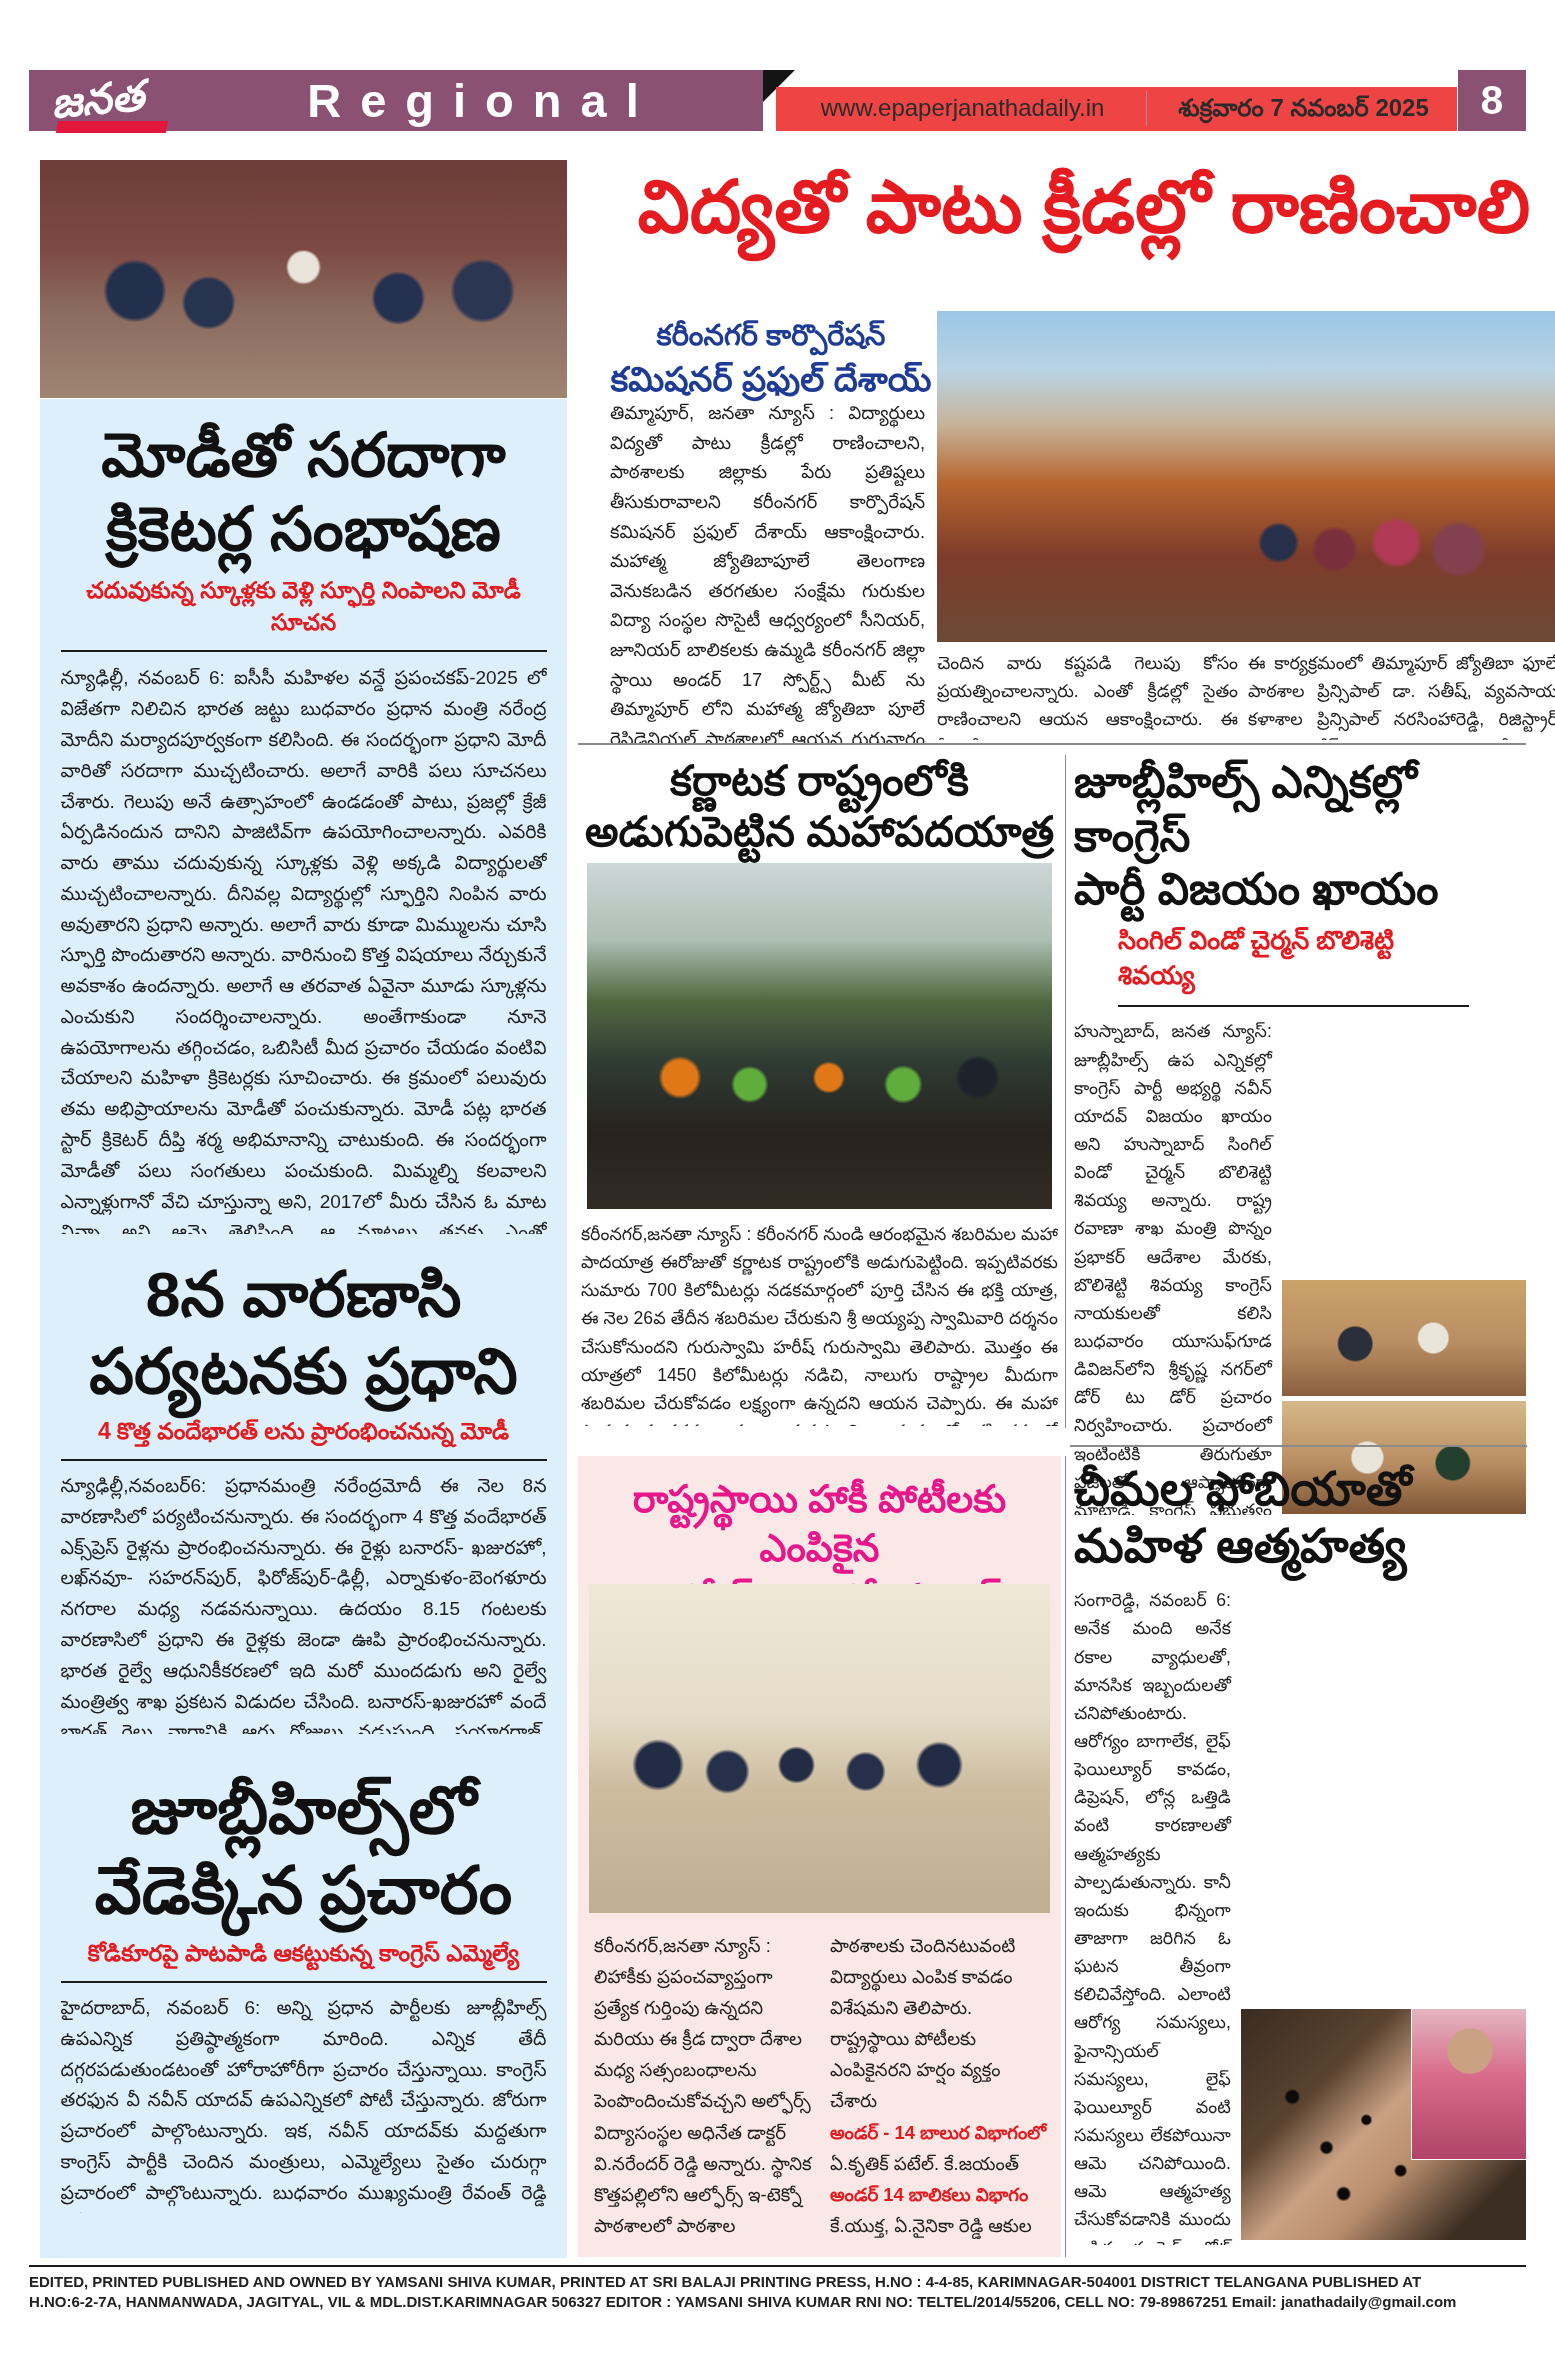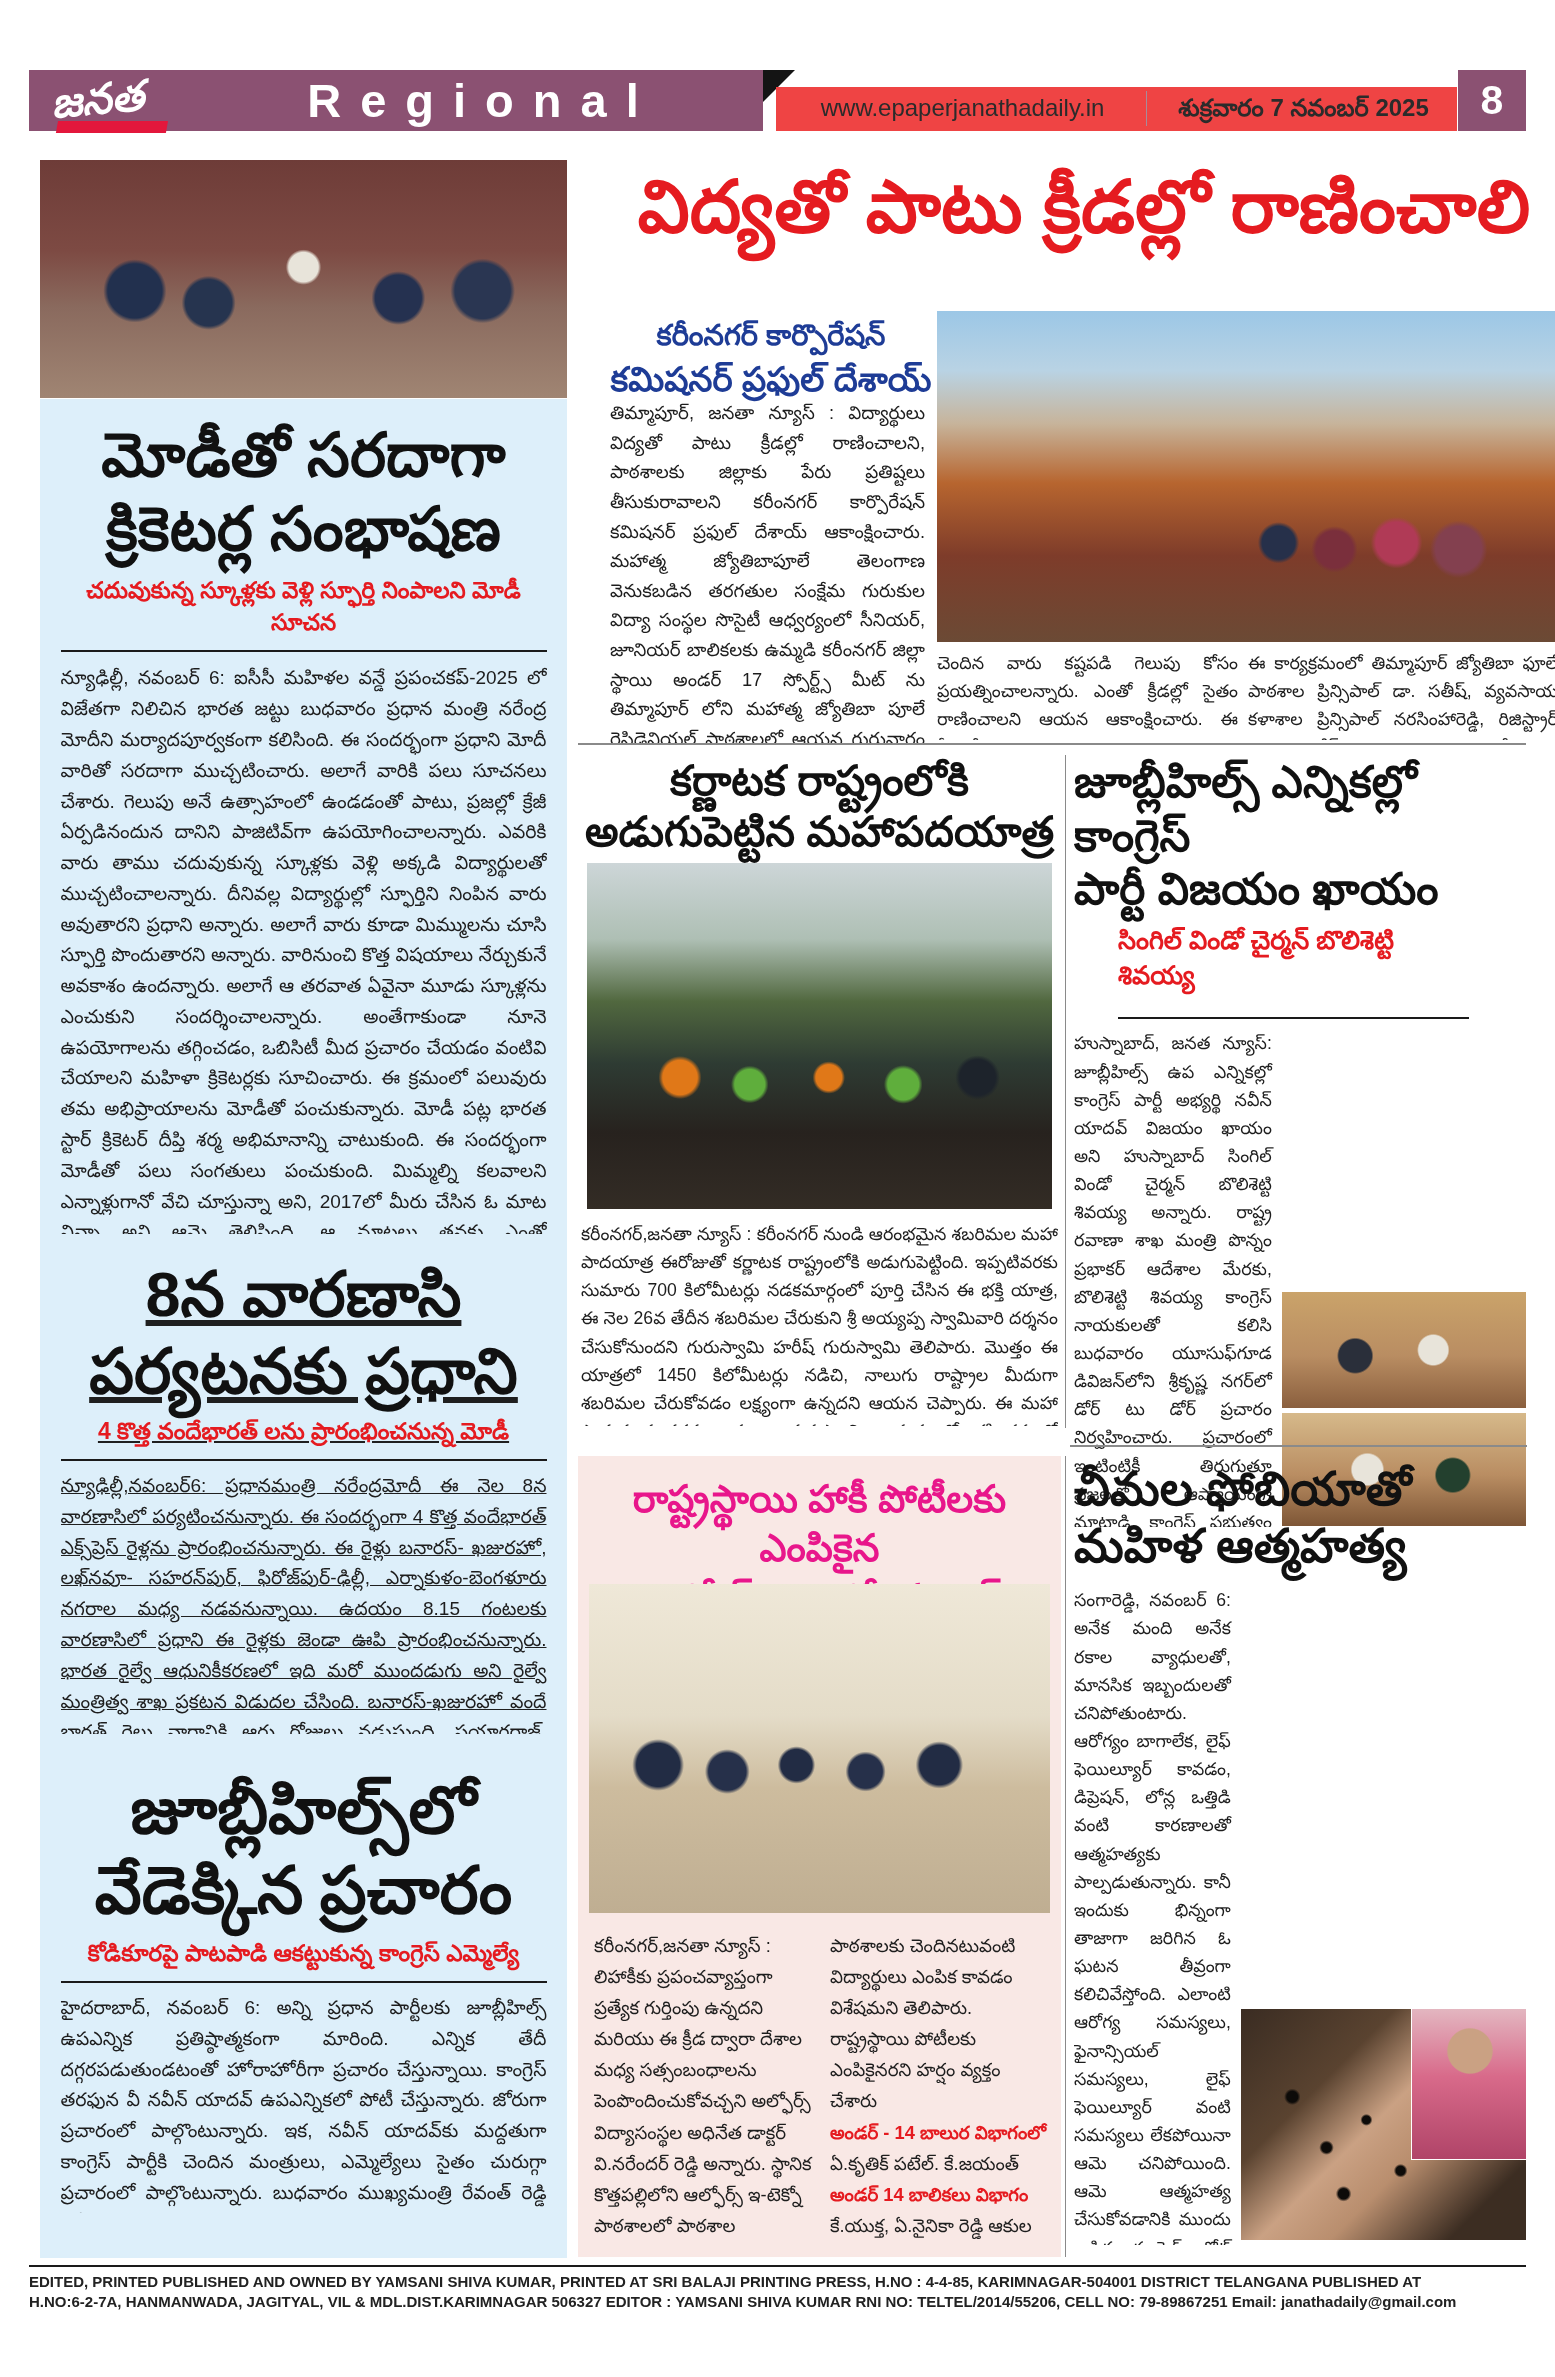--- a/index.html
+++ b/index.html
@@ -65,21 +65,21 @@
 
   <div class="abs panel-blue" style="left:40px;top:399px;width:527px;height:1859px;">
 
     <div style="height:845px;overflow:hidden;padding:19px 20.5px 0 20.5px;box-sizing:border-box;">
       <div class="hl" style="font-size:61px;">మోడీతో సరదాగా</div>
       <div class="hl" style="font-size:61px;">క్రికెటర్ల సంభాషణ</div>
       <div class="sub-red" style="font-size:23px;margin-top:10.2px;padding-bottom:8.8px;border-bottom:2.2px solid #1a1a1a;">చదువుకున్న స్కూళ్లకు వెళ్లి స్ఫూర్తి నింపాలని మోడీ సూచన</div>
       <div class="body-txt" style="margin-top:11.7px;height:571px;">న్యూఢిల్లీ, నవంబర్ 6: ఐసీసీ మహిళల వన్డే ప్రపంచకప్-2025 లో విజేతగా నిలిచిన భారత జట్టు బుధవారం ప్రధాన మంత్రి నరేంద్ర మోదీని మర్యాదపూర్వకంగా కలిసింది. ఈ సందర్భంగా ప్రధాని మోదీ వారితో సరదాగా ముచ్చటించారు. అలాగే వారికి పలు సూచనలు చేశారు. గెలుపు అనే ఉత్సాహంలో ఉండడంతో పాటు, ప్రజల్లో క్రేజీ ఏర్పడినందున దానిని పాజిటివ్‌గా ఉపయోగించాలన్నారు. ఎవరికి వారు తాము చదువుకున్న స్కూళ్లకు వెళ్లి అక్కడి విద్యార్థులతో ముచ్చటించాలన్నారు. దీనివల్ల విద్యార్థుల్లో స్ఫూర్తిని నింపిన వారు అవుతారని ప్రధాని అన్నారు. అలాగే వారు కూడా మిమ్ములను చూసి స్ఫూర్తి పొందుతారని అన్నారు. వారినుంచి కొత్త విషయాలు నేర్చుకునే అవకాశం ఉందన్నారు. అలాగే ఆ తరవాత ఏవైనా మూడు స్కూళ్లను ఎంచుకుని సందర్శించాలన్నారు. అంతేగాకుండా నూనె ఉపయోగాలను తగ్గించడం, ఒబిసిటీ మీద ప్రచారం చేయడం వంటివి చేయాలని మహిళా క్రికెటర్లకు సూచించారు. ఈ క్రమంలో పలువురు తమ అభిప్రాయాలను మోడీతో పంచుకున్నారు. మోడీ పట్ల భారత స్టార్ క్రికెటర్ దీప్తి శర్మ అభిమానాన్ని చాటుకుంది. ఈ సందర్భంగా మోడీతో పలు సంగతులు పంచుకుంది. మిమ్మల్ని కలవాలని ఎన్నాళ్లుగానో వేచి చూస్తున్నా అని, 2017లో మీరు చేసిన ఓ మాట విన్నా అని ఆమె తెలిపింది. ఆ మాటలు తనకు ఎంతో స్ఫూర్తినిచ్చాయని వివరించింది. ఇక ఈ భేటీలో భారత జట్టు బృందం బుధవారం ప్రధాని మోదీని కలిసిన నినాదంలో ఫోటోలు దిగింది. మీ స్పిన్ ఎప్పుడూ వా గ్లోవ్ కనిపిస్తుంది, మీ స్పిన్ రహస్యం ఏంటి సర్..? అని ప్రశ్నించింది. ఈ ప్రశ్నకు నవ్వుతూ, నేను దాని గురించి అంతగా ఆలోచించలేదు అంటూ ప్రధాని సమాధానమిచ్చారు.</div>
     </div>
 
-    <div style="height:516px;overflow:hidden;padding:11.7px 20.5px 0 20.5px;box-sizing:border-box;text-decoration:underline;">
+    <div style="height:516px;overflow:hidden;padding:11.7px 20.5px 0 20.5px;box-sizing:border-box;">
       <div class="hl" style="font-size:63px;">8న వారణాసి</div>
       <div class="hl" style="font-size:63px;">పర్యటనకు ప్రధాని</div>
       <div class="sub-red" style="font-size:23px;margin-top:8.8px;padding-bottom:8.8px;border-bottom:2.2px solid #1a1a1a;">4 కొత్త వందేభారత్ లను ప్రారంభించనున్న మోడీ</div>
       <div class="body-txt" style="margin-top:10.2px;height:263px;">న్యూఢిల్లీ,నవంబర్6: ప్రధానమంత్రి నరేంద్రమోదీ ఈ నెల 8న వారణాసిలో పర్యటించనున్నారు. ఈ సందర్భంగా 4 కొత్త వందేభారత్ ఎక్స్‌ప్రెస్ రైళ్లను ప్రారంభించనున్నారు. ఈ రైళ్లు బనారస్- ఖజురహో, లఖ్‌నవూ- సహరన్‌పుర్, ఫిరోజ్‌పుర్-ఢిల్లీ, ఎర్నాకుళం-బెంగళూరు నగరాల మధ్య నడవనున్నాయి. ఉదయం 8.15 గంటలకు వారణాసిలో ప్రధాని ఈ రైళ్లకు జెండా ఊపి ప్రారంభించనున్నారు. భారత రైల్వే ఆధునికీకరణలో ఇది మరో ముందడుగు అని రైల్వే మంత్రిత్వ శాఖ ప్రకటన విడుదల చేసింది. బనారస్-ఖజురహో వందే భారత్ రైలు వారానికి ఆరు రోజులు నడుస్తుంది. ప్రయాగరాజ్, చిత్రకూట్ మీదుగా వెళ్తుంది. దీని ద్వారా ప్రస్తుతం ఉన్న ప్రత్యేక రైళ్లతో పోలిస్తే దాదాపు 2 గంటల 40 నిమిషాల ప్రయాణ సమయం ఆదా అవుతుంది. లఖ్‌నవూ-సహరన్‌పుర్ వందే భారత్ రైలు సీతాపూర్, షాహజహాన్‌పూర్, బరేలీ, మొరాదాబాద్, బిజ్నోర్ మీదుగా సహరన్‌పుర్ చేరుకుంటుంది. దాదాపు 7 గంటల 45 నిమిషాల్లో ప్రయాణాన్ని పూర్తి చేస్తుంది. దీంతో దాదాపు గంటపాటు సమయం ఆదా అవుతుంది. ఫిరోజ్‌పుర్-ఢిల్లీ వందేభారత్ రైలు కేవలం 6 గంటల 40 నిమిషాల్లో ఢిల్లీ చేరుకుంటుంది. ఇది బటిండా, అంబాలా, పటియాలా నగరాల మీదుగా రాజధాని చేరనుంది. ఎర్నాకుళం-బెంగళూరు వందేభారత్ రైలు 8 గంటల 40 నిమిషాల్లో ప్రయాణం పూర్తి చేస్తుంది. కేరళ, తమిళనాడు, కర్ణాటక రాష్ట్రాల మధ్య సేవలందించనుంది.</div>
     </div>
 
     <div style="height:498px;overflow:hidden;padding:10.2px 20.5px 0 20.5px;box-sizing:border-box;">
       <div class="hl" style="font-size:66px;">జూబ్లీహిల్స్‌లో</div>
       <div class="hl" style="font-size:66px;font-family:Liberation Serif, serif;">వేడెక్కిన ప్రచారం</div>
       <div class="sub-red" style="font-size:23px;margin-top:8.8px;padding-bottom:8.8px;border-bottom:2.2px solid #1a1a1a;">కోడికూరపై పాటపాడి ఆకట్టుకున్న కాంగ్రెస్ ఎమ్మెల్యే</div>
@@ -118,21 +118,21 @@
         radial-gradient(circle at 84% 62%, #1d232b 0 4%, transparent 5%),
         linear-gradient(180deg,#cdd6d8 0%,#aebfb4 22%,#51683f 40%,#2e3b33 58%,#27221e 78%,#332c25 100%);"></div>
     <div class="abs body-sm" style="left:2.9px;top:465px;width:477px;height:206px;">కరీంనగర్,జనతా న్యూస్ : కరీంనగర్ నుండి ఆరంభమైన శబరిమల మహా పాదయాత్ర ఈరోజుతో కర్ణాటక రాష్ట్రంలోకి అడుగుపెట్టింది. ఇప్పటివరకు సుమారు 700 కిలోమీటర్లు నడకమార్గంలో పూర్తి చేసిన ఈ భక్తి యాత్ర, ఈ నెల 26వ తేదీన శబరిమల చేరుకుని శ్రీ అయ్యప్ప స్వామివారి దర్శనం చేసుకోనుందని గురుస్వామి హరీష్ గురుస్వామి తెలిపారు. మొత్తం ఈ యాత్రలో 1450 కిలోమీటర్లు నడిచి, నాలుగు రాష్ట్రాల మీదుగా శబరిమల చేరుకోవడం లక్ష్యంగా ఉన్నదని ఆయన చెప్పారు. ఈ మహా పాదయాత్ర గడప నాగరాజు గురుస్వామి ఆధ్వర్యంలో భక్తి శ్రద్ధలతో కొనసాగుతున్నదని ఆయన వివరించారు. ఈ యాత్రలో నడుస్తున్న స్వాములందరూ అయ్యప్ప దీక్షలో కొనసాగుతుండగా, ప్రతి అడుగు శబరిమల వైపు అనే నినాదంతో ఈ యాత్ర తరగాల మధ్య ముందుకు సాగుతోంది.</div>
   </div>
 
   <div class="abs rule-soft" style="left:1065px;top:755px;width:0.7px;height:673px;"></div>
 
   <div class="abs" style="left:1074px;top:755px;width:452px;height:675px;">
     <div class="hl" style="font-size:44px;text-align:left;">జూబ్లీహిల్స్ ఎన్నికల్లో కాంగ్రెస్</div>
     <div class="hl" style="font-size:44px;text-align:left;">పార్టీ విజయం ఖాయం</div>
-    <div class="sub-red" style="font-size:25.6px;text-align:left;margin:10.2px 0 0 44px;padding-bottom:21px;border-bottom:2.2px solid #1a1a1a;width:351px;">సింగిల్ విండో చైర్మన్ బొలిశెట్టి శివయ్య</div>
+    <div class="sub-red" style="font-size:25.6px;text-align:left;margin:10.2px 0 0 44px;padding-bottom:9px;border-bottom:2.2px solid #1a1a1a;width:351px;">సింగిల్ విండో చైర్మన్ బొలిశెట్టి శివయ్య</div>
     <div class="body-sm" style="margin-top:10.2px;height:498px;">
       <div style="float:right;width:244px;height:234px;margin:263px 0 0 10.2px;">
         <div class="photo" style="position:relative;width:244px;height:116px;background:
             radial-gradient(circle at 30% 55%, #2a2f3a 0 9%, transparent 10%),
             radial-gradient(circle at 62% 50%, #e8e4da 0 9%, transparent 10%),
             linear-gradient(180deg,#caa36a 0%,#b98d62 55%,#8a5f3e 100%);"></div>
         <div class="photo" style="position:relative;width:244px;height:113px;margin-top:5.1px;background:
             radial-gradient(circle at 35% 50%, #e8e4da 0 9%, transparent 10%),
             radial-gradient(circle at 70% 55%, #23402e 0 9%, transparent 10%),
             linear-gradient(180deg,#d6b98a 0%,#b98d62 55%,#7e5636 100%);"></div>

